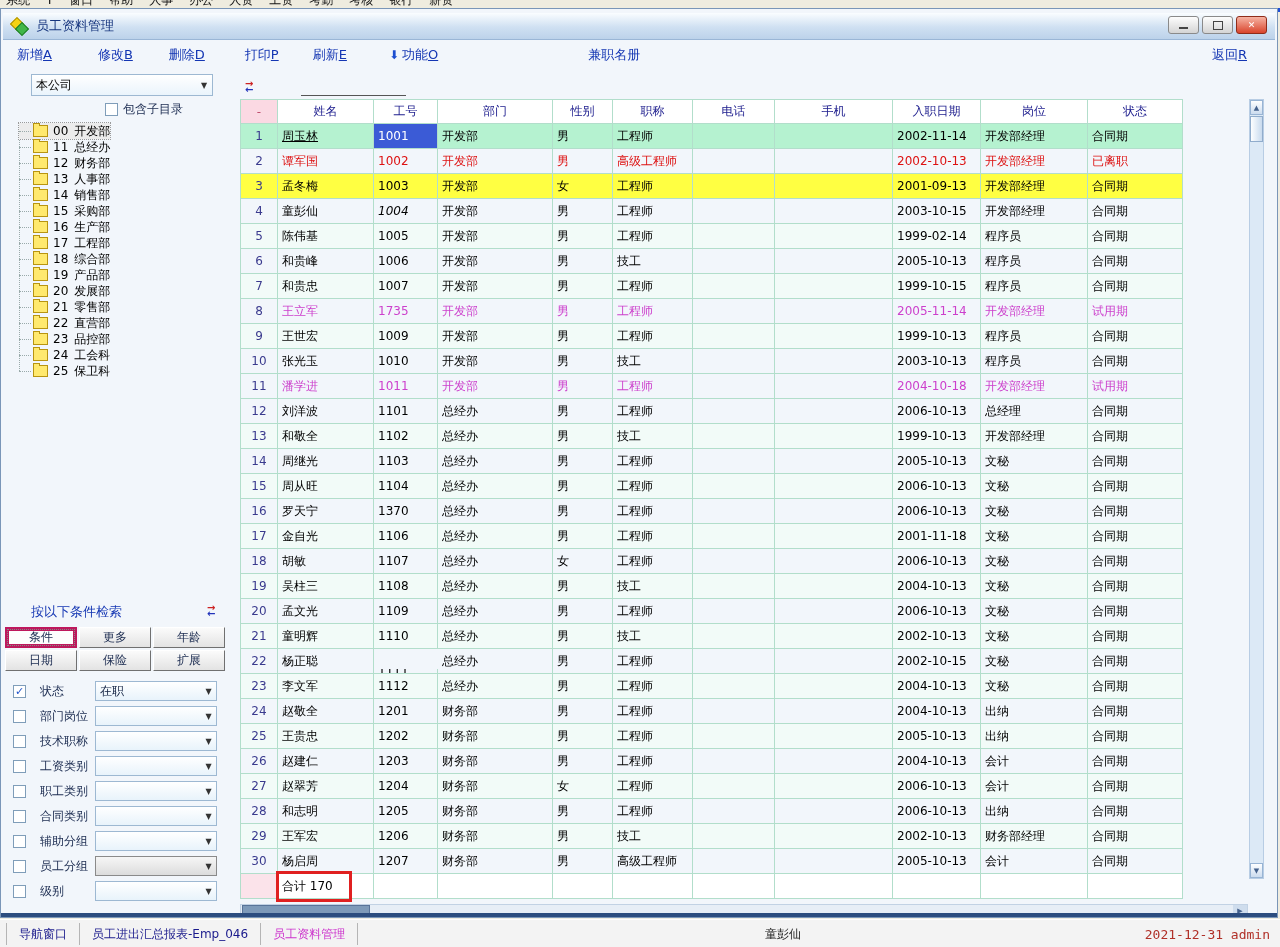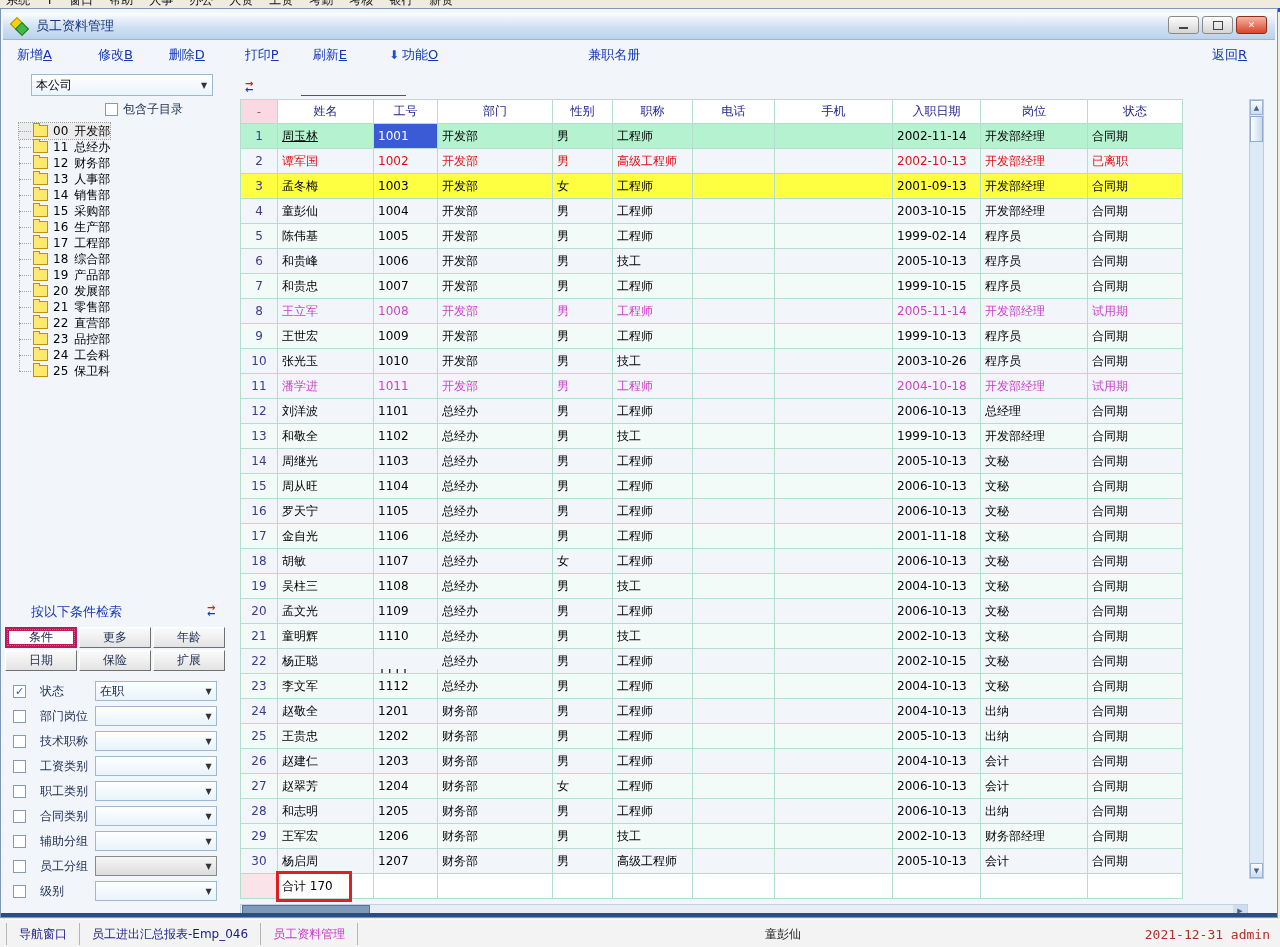--- a/index.html
+++ b/index.html
@@ -391,21 +391,21 @@
           <div class="cell" style="width: 80px;">工程师</div>
           <div class="cell" style="width: 82px;"></div>
           <div class="cell" style="width: 118px;"></div>
           <div class="cell" style="width: 88px;">2001-09-13</div>
           <div class="cell" style="width: 107px;">开发部经理</div>
           <div class="cell" style="width: 95px;">合同期</div>
         </div>
         <div class="grow">
           <div class="cell first" style="width: 38px;">4</div>
           <div class="cell" style="width: 96px;">童彭仙</div>
-          <div class="cell" style="width: 64px;">1004</div>
+          <div class="cell" style="width: 64px; font-style: italic;">1004</div>
           <div class="cell" style="width: 115px;">开发部</div>
           <div class="cell" style="width: 60px;">男</div>
           <div class="cell" style="width: 80px;">工程师</div>
           <div class="cell" style="width: 82px;"></div>
           <div class="cell" style="width: 118px;"></div>
           <div class="cell" style="width: 88px;">2003-10-15</div>
           <div class="cell" style="width: 107px;">开发部经理</div>
           <div class="cell" style="width: 95px;">合同期</div>
         </div>
         <div class="grow row-stripe">
@@ -443,21 +443,21 @@
           <div class="cell" style="width: 80px;">工程师</div>
           <div class="cell" style="width: 82px;"></div>
           <div class="cell" style="width: 118px;"></div>
           <div class="cell" style="width: 88px;">1999-10-15</div>
           <div class="cell" style="width: 107px;">程序员</div>
           <div class="cell" style="width: 95px;">合同期</div>
         </div>
         <div class="grow row-mag">
           <div class="cell first" style="width: 38px;">8</div>
           <div class="cell" style="width: 96px;">王立军</div>
-          <div class="cell" style="width: 64px;">1008</div>
+          <div class="cell" style="width: 64px;">1735</div>
           <div class="cell" style="width: 115px;">开发部</div>
           <div class="cell" style="width: 60px;">男</div>
           <div class="cell" style="width: 80px;">工程师</div>
           <div class="cell" style="width: 82px;"></div>
           <div class="cell" style="width: 118px;"></div>
           <div class="cell" style="width: 88px;">2005-11-14</div>
           <div class="cell" style="width: 107px;">开发部经理</div>
           <div class="cell" style="width: 95px;">试用期</div>
         </div>
         <div class="grow row-stripe">
@@ -475,21 +475,21 @@
         </div>
         <div class="grow">
           <div class="cell first" style="width: 38px;">10</div>
           <div class="cell" style="width: 96px;">张光玉</div>
           <div class="cell" style="width: 64px;">1010</div>
           <div class="cell" style="width: 115px;">开发部</div>
           <div class="cell" style="width: 60px;">男</div>
           <div class="cell" style="width: 80px;">技工</div>
           <div class="cell" style="width: 82px;"></div>
           <div class="cell" style="width: 118px;"></div>
-          <div class="cell" style="width: 88px;">2003-10-26</div>
+          <div class="cell" style="width: 88px;">2003-10-13</div>
           <div class="cell" style="width: 107px;">程序员</div>
           <div class="cell" style="width: 95px;">合同期</div>
         </div>
         <div class="grow row-mag">
           <div class="cell first" style="width: 38px;">11</div>
           <div class="cell" style="width: 96px;">潘学进</div>
           <div class="cell" style="width: 64px;">1011</div>
           <div class="cell" style="width: 115px;">开发部</div>
           <div class="cell" style="width: 60px;">男</div>
           <div class="cell" style="width: 80px;">工程师</div>
@@ -547,21 +547,21 @@
           <div class="cell" style="width: 80px;">工程师</div>
           <div class="cell" style="width: 82px;"></div>
           <div class="cell" style="width: 118px;"></div>
           <div class="cell" style="width: 88px;">2006-10-13</div>
           <div class="cell" style="width: 107px;">文秘</div>
           <div class="cell" style="width: 95px;">合同期</div>
         </div>
         <div class="grow">
           <div class="cell first" style="width: 38px;">16</div>
           <div class="cell" style="width: 96px;">罗天宁</div>
-          <div class="cell" style="width: 64px;">1105</div>
+          <div class="cell" style="width: 64px;">1370</div>
           <div class="cell" style="width: 115px;">总经办</div>
           <div class="cell" style="width: 60px;">男</div>
           <div class="cell" style="width: 80px;">工程师</div>
           <div class="cell" style="width: 82px;"></div>
           <div class="cell" style="width: 118px;"></div>
           <div class="cell" style="width: 88px;">2006-10-13</div>
           <div class="cell" style="width: 107px;">文秘</div>
           <div class="cell" style="width: 95px;">合同期</div>
         </div>
         <div class="grow row-stripe">

